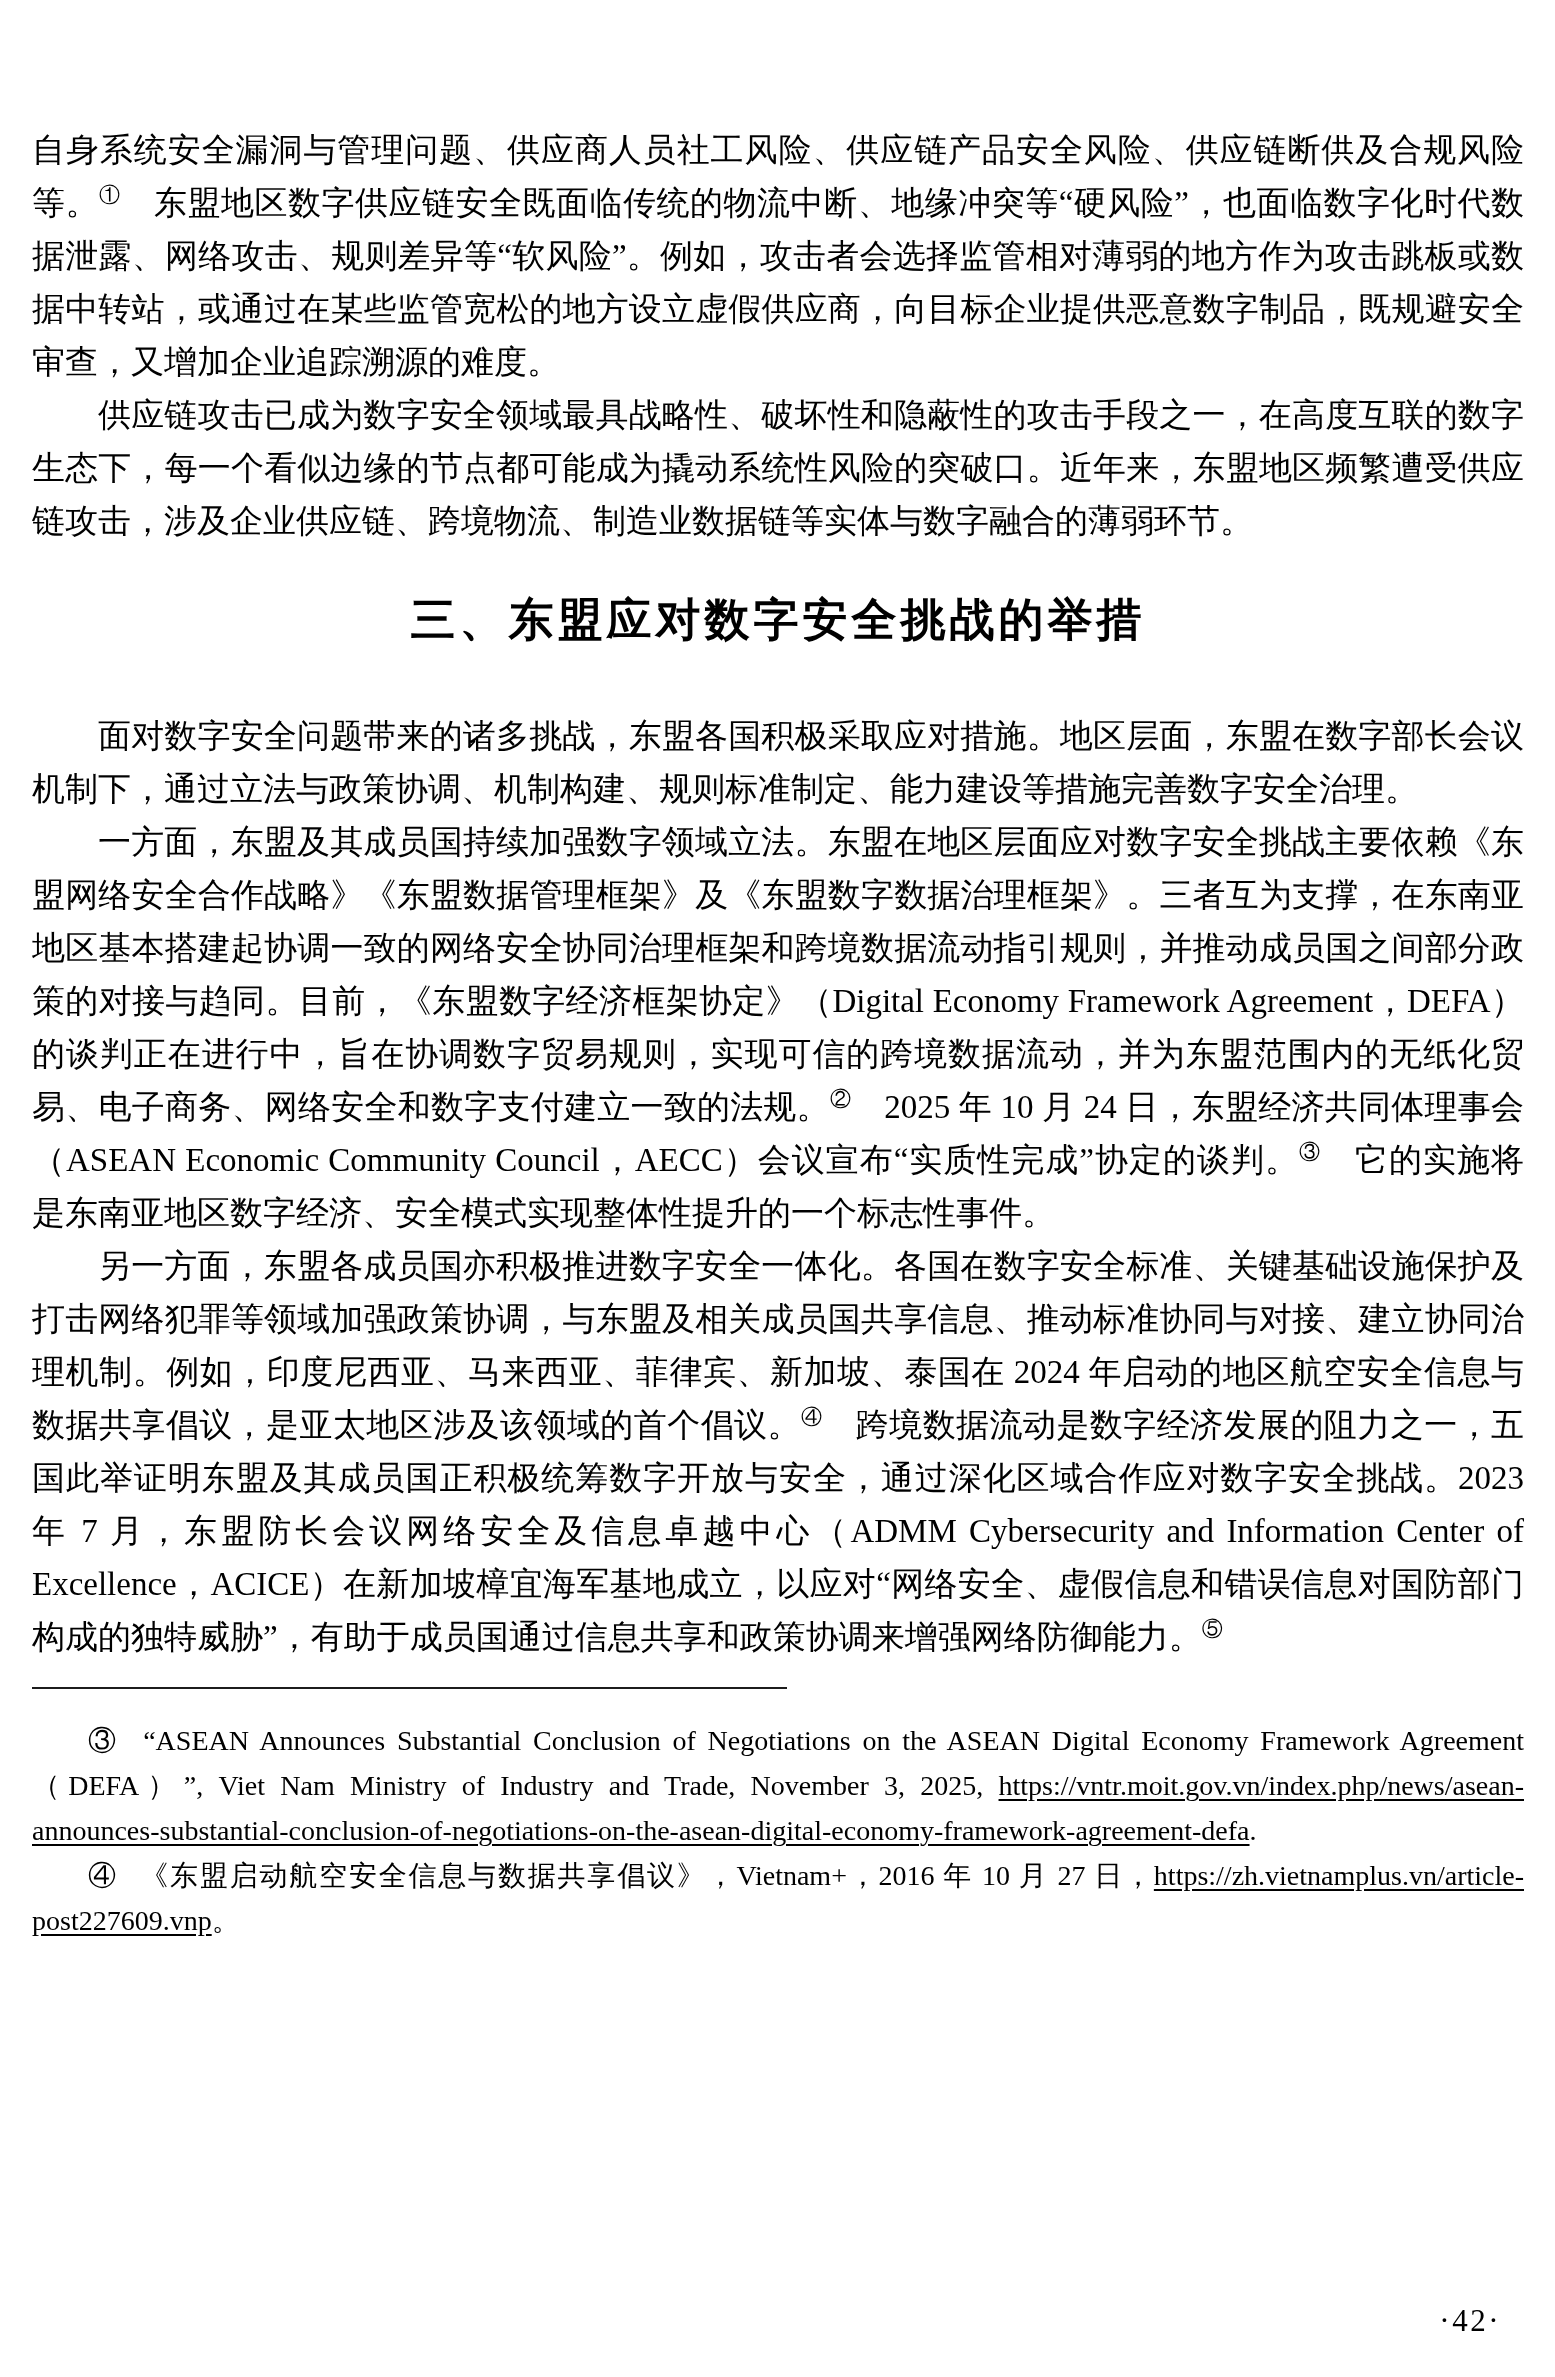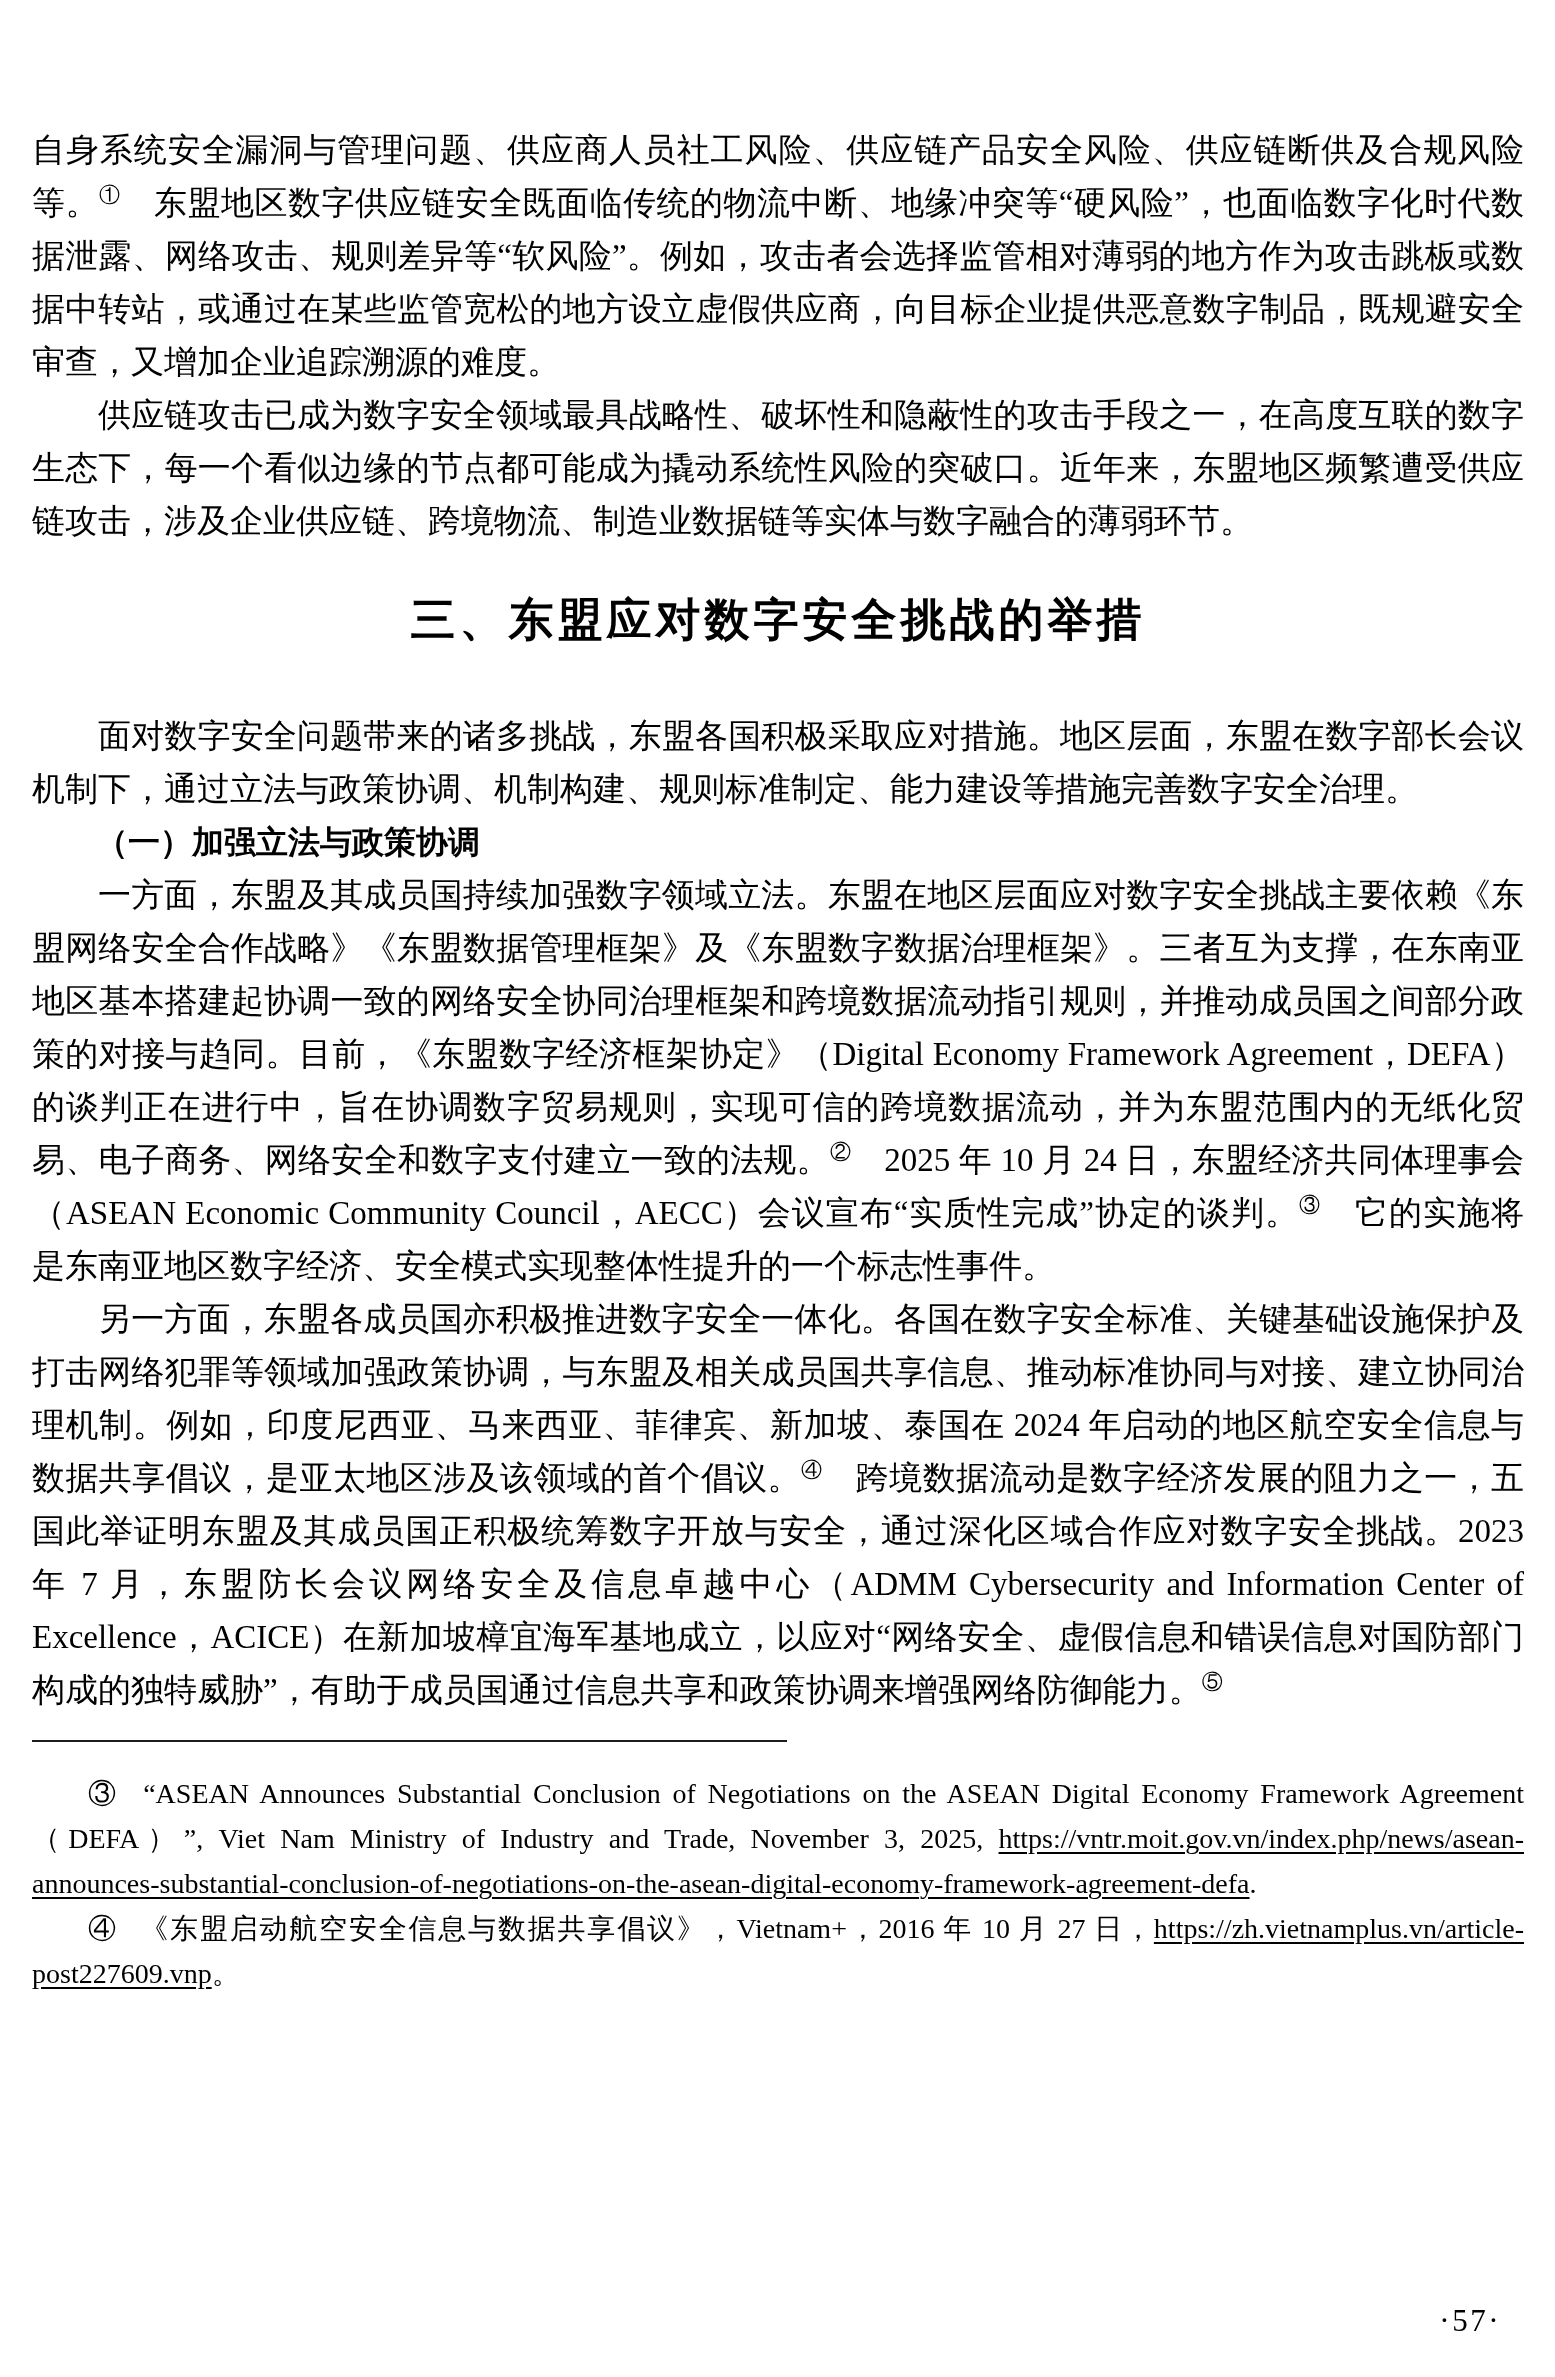--- a/index.html
+++ b/index.html
@@ -92,33 +92,32 @@
 <main class="page">
 
   <p class="body-p no-indent"><span>自身系统安全漏洞与管理问题、供应商人员社工风险、供应链产品安全风险、供应链断供及合规风险等。</span><sup class="fn-ref">①</sup><span>　东盟地区数字供应链安全既面临传统的物流中断、地缘冲突等“硬风险”，也面临数字化时代数据泄露、网络攻击、规则差异等“软风险”。例如，攻击者会选择监管相对薄弱的地方作为攻击跳板或数据中转站，或通过在某些监管宽松的地方设立虚假供应商，向目标企业提供恶意数字制品，既规避安全审查，又增加企业追踪溯源的难度。</span></p>
 
   <p class="body-p"><span>供应链攻击已成为数字安全领域最具战略性、破坏性和隐蔽性的攻击手段之一，在高度互联的数字生态下，每一个看似边缘的节点都可能成为撬动系统性风险的突破口。近年来，东盟地区频繁遭受供应链攻击，涉及企业供应链、跨境物流、制造业数据链等实体与数字融合的薄弱环节。</span></p>
 
   <h2 class="section-heading">三、东盟应对数字安全挑战的举措</h2>
 
   <p class="body-p"><span>面对数字安全问题带来的诸多挑战，东盟各国积极采取应对措施。地区层面，东盟在数字部长会议机制下，通过立法与政策协调、机制构建、规则标准制定、能力建设等措施完善数字安全治理。</span></p>
 
-  <h3 class="subsection-heading">（一）加强立法与政策协调</h3>
 
   <p class="body-p"><span>一方面，东盟及其成员国持续加强数字领域立法。东盟在地区层面应对数字安全挑战主要依赖《东盟网络安全合作战略》《东盟数据管理框架》及《东盟数字数据治理框架》。三者互为支撑，在东南亚地区基本搭建起协调一致的网络安全协同治理框架和跨境数据流动指引规则，并推动成员国之间部分政策的对接与趋同。目前，《东盟数字经济框架协定》（Digital Economy Framework Agreement，DEFA）的谈判正在进行中，旨在协调数字贸易规则，实现可信的跨境数据流动，并为东盟范围内的无纸化贸易、电子商务、网络安全和数字支付建立一致的法规。</span><sup class="fn-ref">②</sup><span>　2025 年 10 月 24 日，东盟经济共同体理事会（ASEAN Economic Community Council，AECC）会议宣布“实质性完成”协定的谈判。</span><sup class="fn-ref">③</sup><span>　它的实施将是东南亚地区数字经济、安全模式实现整体性提升的一个标志性事件。</span></p>
 
   <p class="body-p"><span>另一方面，东盟各成员国亦积极推进数字安全一体化。各国在数字安全标准、关键基础设施保护及打击网络犯罪等领域加强政策协调，与东盟及相关成员国共享信息、推动标准协同与对接、建立协同治理机制。例如，印度尼西亚、马来西亚、菲律宾、新加坡、泰国在 2024 年启动的地区航空安全信息与数据共享倡议，是亚太地区涉及该领域的首个倡议。</span><sup class="fn-ref">④</sup><span>　跨境数据流动是数字经济发展的阻力之一，五国此举证明东盟及其成员国正积极统筹数字开放与安全，通过深化区域合作应对数字安全挑战。2023 年 7 月，东盟防长会议网络安全及信息卓越中心（ADMM Cybersecurity and Information Center of Excellence，ACICE）在新加坡樟宜海军基地成立，以应对“网络安全、虚假信息和错误信息对国防部门构成的独特威胁”，有助于成员国通过信息共享和政策协调来增强网络防御能力。</span><sup class="fn-ref">⑤</sup></p>
 
   <div class="footnote-rule"></div>
 
   <ol class="footnotes">
 
 
     <li class="footnote"><span class="fn-marker">③</span><span>“ASEAN Announces Substantial Conclusion of Negotiations on the ASEAN Digital Economy Framework Agreement（DEFA）”, Viet Nam Ministry of Industry and Trade, November 3, 2025, </span><span class="fn-url">https://vntr.moit.gov.vn/index.php/news/asean-announces-substantial-conclusion-of-negotiations-on-the-asean-digital-economy-framework-agreement-defa</span><span>.</span></li>
 
     <li class="footnote"><span class="fn-marker">④</span><span>《东盟启动航空安全信息与数据共享倡议》，Vietnam+，2016 年 10 月 27 日，</span><span class="fn-url">https://zh.vietnamplus.vn/article-post227609.vnp</span><span>。</span></li>
 
   </ol>
 
-  <div class="page-number">·57·</div>
+  <div class="page-number">·42·</div>
 
 </main>
 
 
 </body></html>

